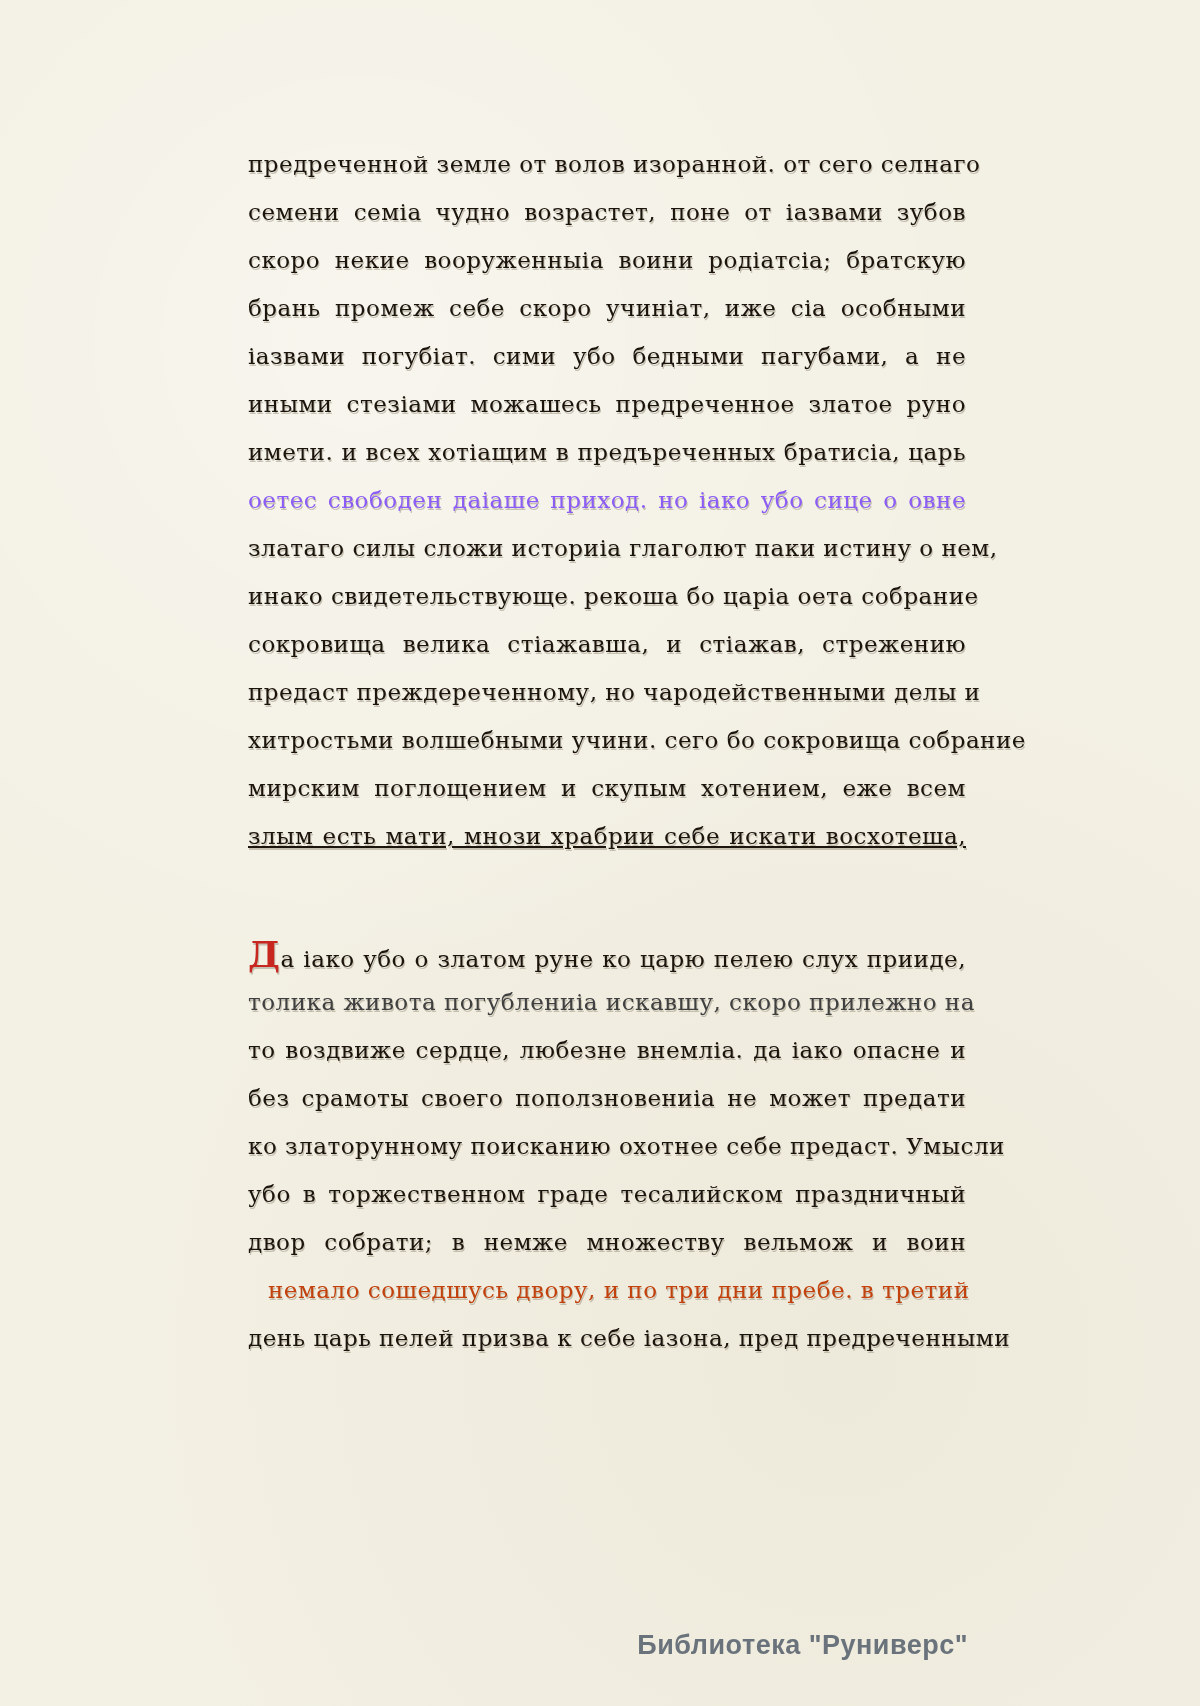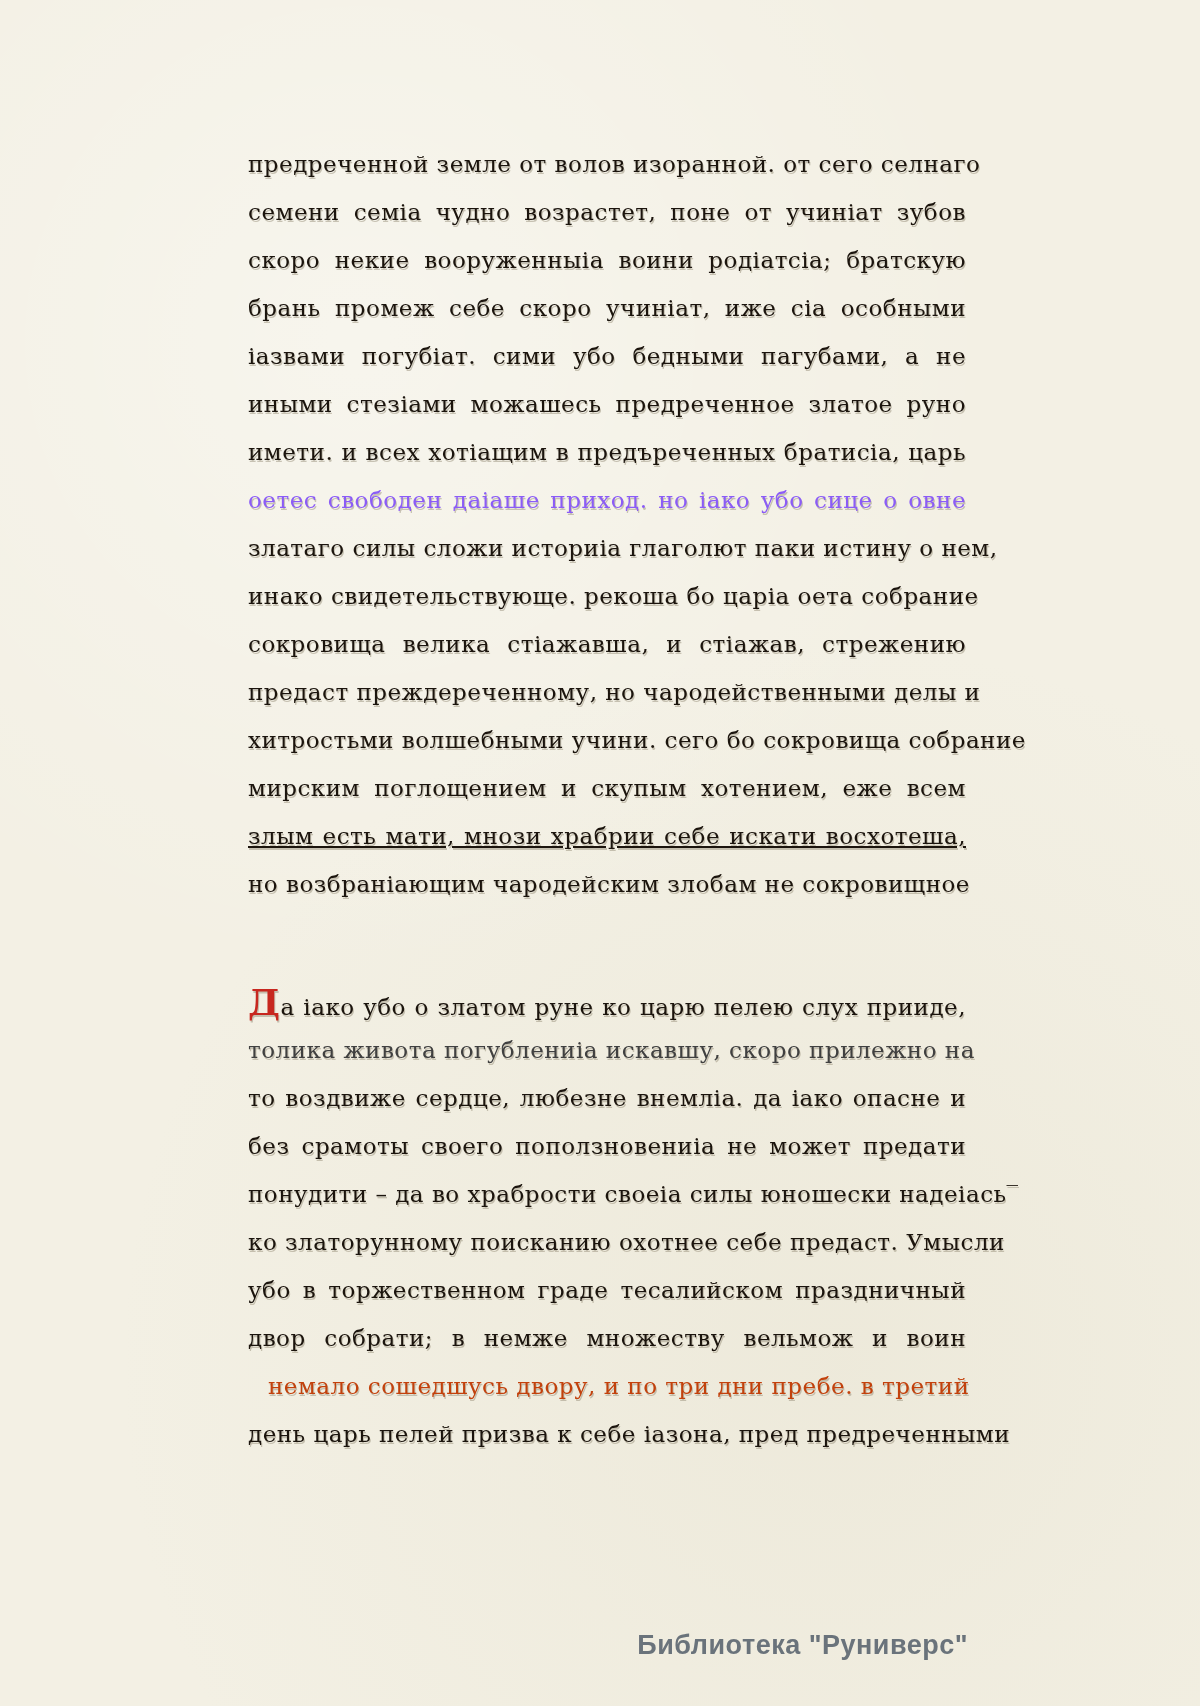--- a/index.html
+++ b/index.html
@@ -62,43 +62,41 @@
 </style>
 </head>
 <body>
 
 <div class="page" style="background: rgb(243, 240, 228);">
 
   <main class="text-block">
 
     <section>
       <div class="line" style="color: rgb(27, 20, 13);">предреченной земле от волов изоранной. от сего селнаго</div>
-      <div class="line" style="color: rgb(27, 20, 13);">семени семіа чудно возрастет, поне от учиніат зубов</div>
+      <div class="line" style="color: rgb(27, 20, 13);">семени семіа чудно возрастет, поне от іазвами зубов</div>
       <div class="line" style="color: rgb(27, 20, 13);">скоро некие вооруженныіа воини родіатсіа; братскую</div>
       <div class="line" style="color: rgb(27, 20, 13);">брань промеж себе скоро учиніат, иже сіа особными</div>
       <div class="line" style="color: rgb(27, 20, 13);">іазвами погубіат. сими убо бедными пагубами, а не</div>
       <div class="line" style="color: rgb(27, 20, 13);">иными стезіами можашесь предреченное златое руно</div>
       <div class="line" style="color: rgb(27, 20, 13);">имети. и всех хотіащим в предъреченных братисіа, царь</div>
       <div class="line" style="color: #8b5cf6;">оетес свободен даіаше приход. но іако убо сице о овне</div>
       <div class="line" style="color: rgb(27, 20, 13);">златаго силы сложи историіа глаголют паки истину о нем,</div>
       <div class="line" style="color: rgb(27, 20, 13);">инако свидетельствующе. рекоша бо царіа оета собрание</div>
       <div class="line" style="color: rgb(27, 20, 13);">сокровища велика стіажавша, и стіажав, стрежению</div>
       <div class="line" style="color: rgb(27, 20, 13);">предаст преждереченному, но чародейственными делы и</div>
       <div class="line" style="color: rgb(27, 20, 13);">хитростьми волшебными учини. сего бо сокровища собрание</div>
       <div class="line" style="color: rgb(27, 20, 13);">мирским поглощением и скупым хотением, еже всем</div>
       <div class="line" style="color: rgb(27, 20, 13); text-decoration: underline;">злым есть мати, мнози храбрии себе искати восхотеша,</div>
-      <div class="line" style="color: rgb(27, 20, 13);">но возбраніающим чародейским злобам не сокровищное</div>
     </section>
 
     <section class="para2">
       <div class="line" style="color: rgb(27, 20, 13);"><span class="initial" style="color: rgb(199, 39, 31);">Д</span><span>а іако убо о златом руне ко царю пелею слух прииде,</span></div>
       <div class="line" style="color: #404040;">толика живота погублениіа искавшу, скоро прилежно на</div>
       <div class="line" style="color: rgb(27, 20, 13);">то воздвиже сердце, любезне внемліа. да іако опасне и</div>
       <div class="line" style="color: rgb(27, 20, 13);">без срамоты своего поползновениіа не может предати</div>
-      <div class="line" style="color: rgb(27, 20, 13);">понудити – да во храбрости своеіа силы юношески надеіась‾</div>
       <div class="line" style="color: rgb(27, 20, 13);">ко златорунному поисканию охотнее себе предаст. Умысли</div>
       <div class="line" style="color: rgb(27, 20, 13);">убо в торжественном граде тесалийском праздничный</div>
       <div class="line" style="color: rgb(27, 20, 13);">двор собрати; в немже множеству вельмож и воин</div>
       <div class="line" style="color: #c2410c; margin-left: 20px;">немало сошедшусь двору, и по три дни пребе. в третий</div>
       <div class="line" style="color: rgb(27, 20, 13);">день царь пелей призва к себе іазона, пред предреченными</div>
     </section>
 
   </main>
 
   <div class="watermark" style="color: rgb(106, 115, 123);">Библиотека "Руниверс"</div>

